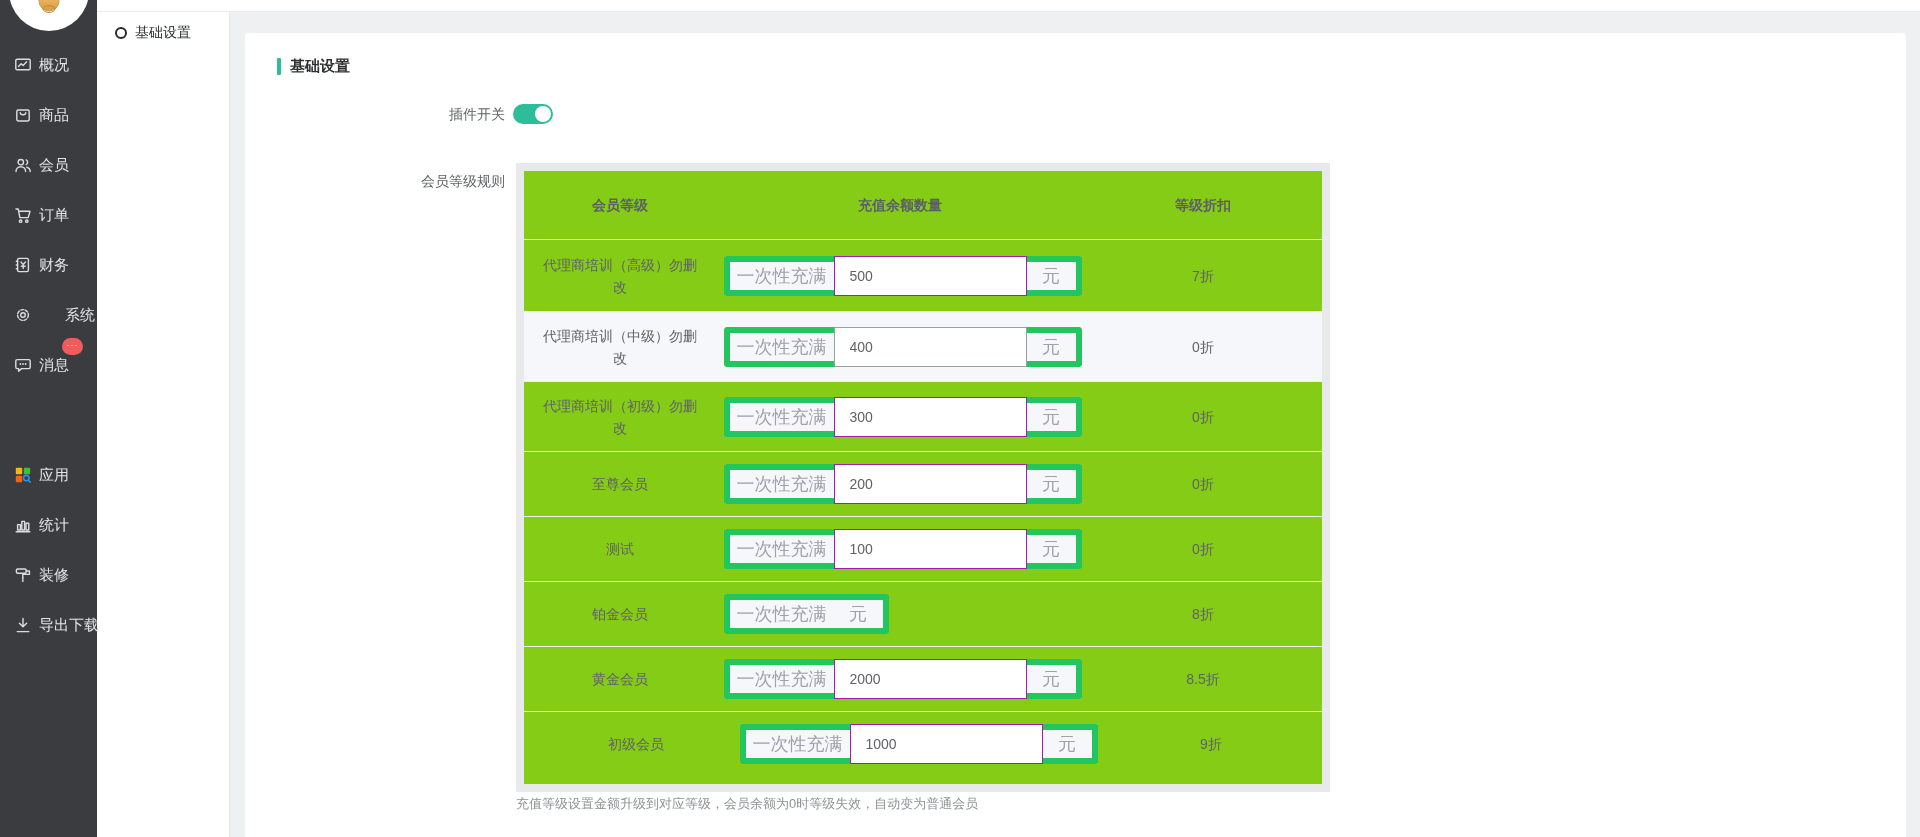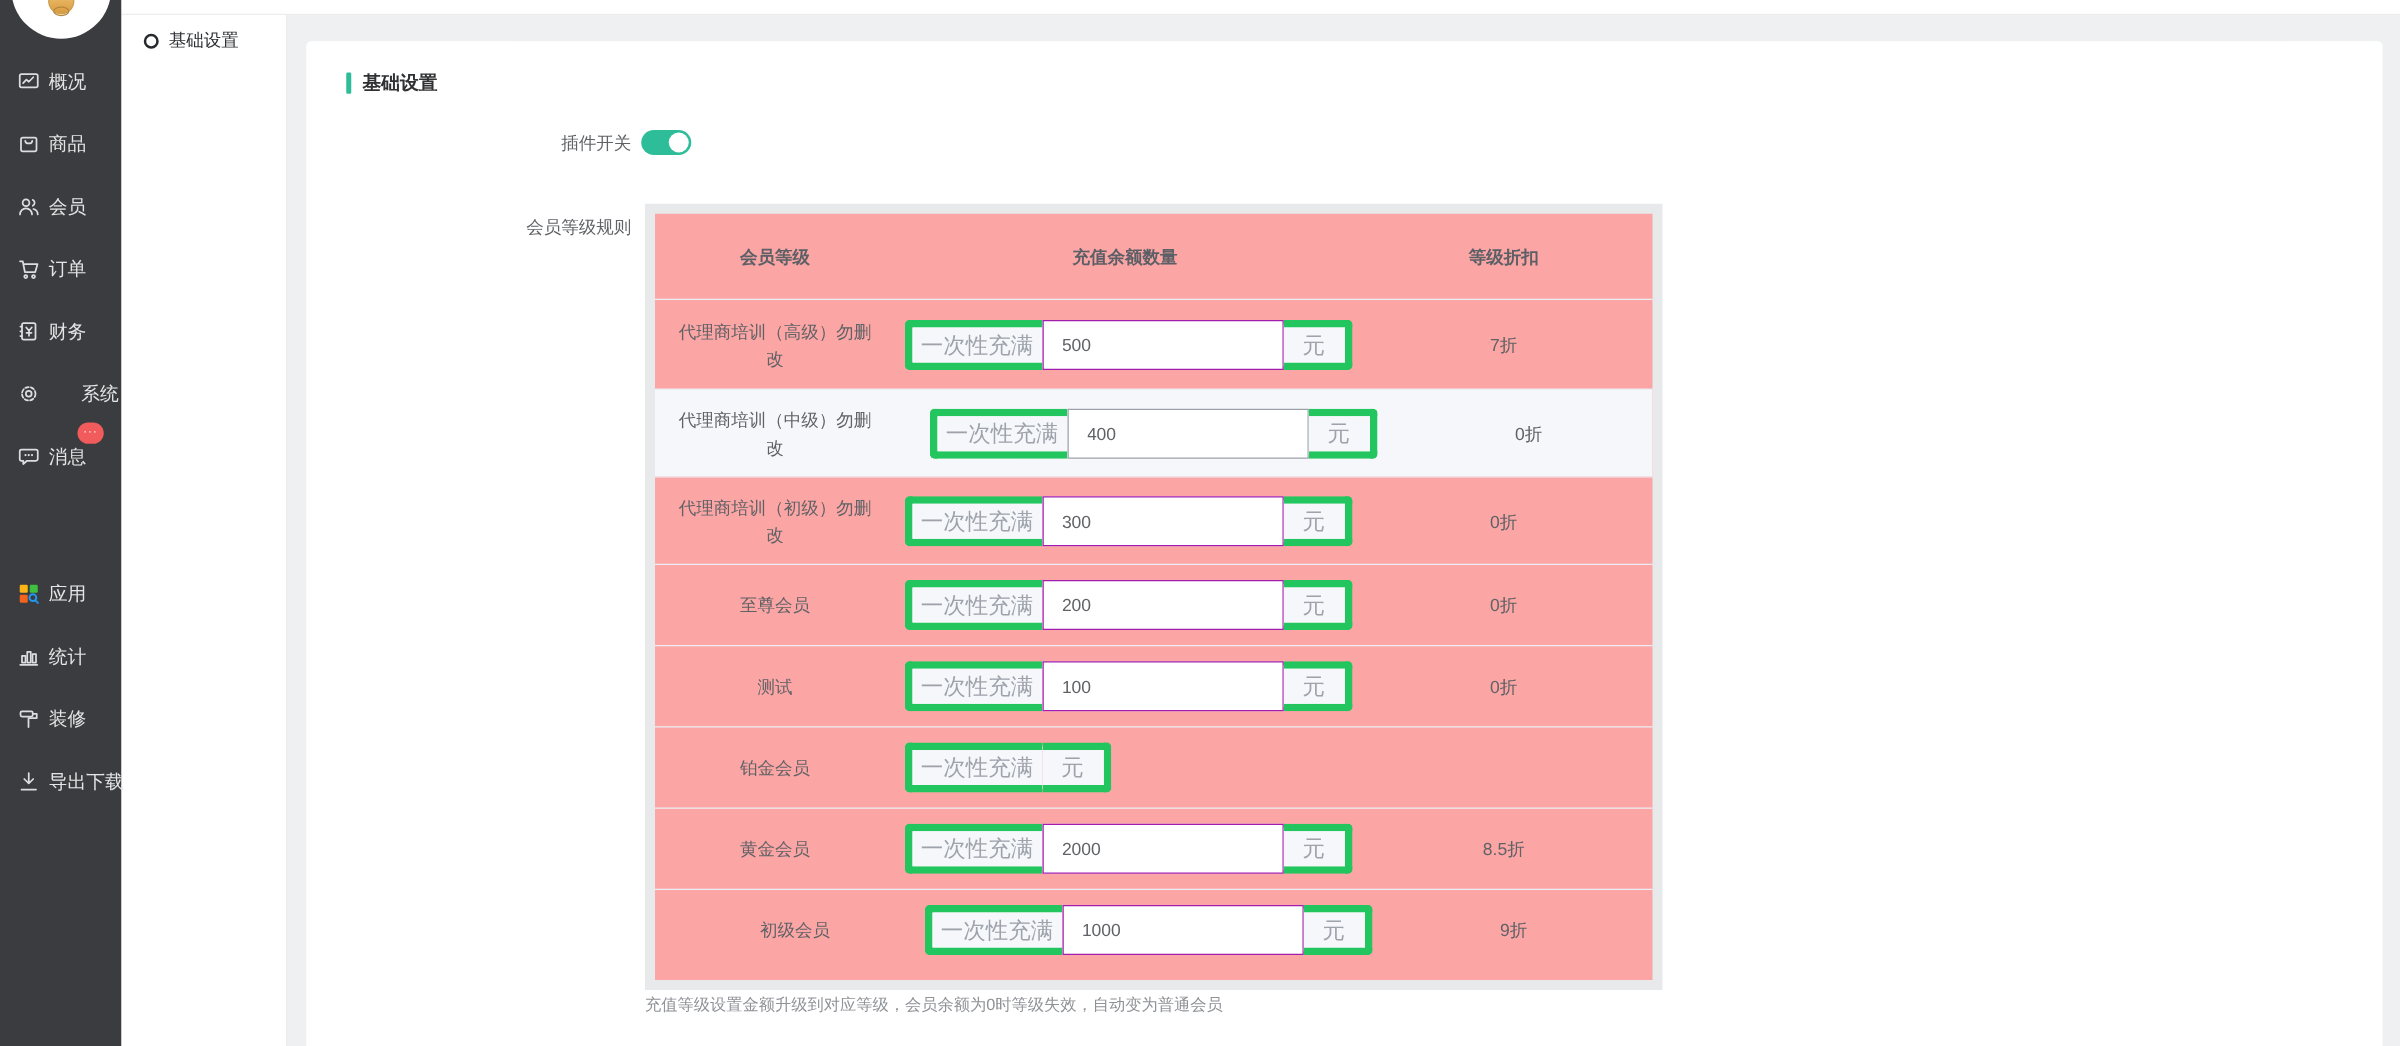--- a/index.html
+++ b/index.html
@@ -32,27 +32,27 @@
   .section-title .txt { font-size:15px; font-weight:bold; color:#303133; }
 
   .form-label { position:absolute; left:0; width:260px; text-align:right; font-size:14px; color:#606266; line-height:20px; }
   .lbl-switch { top:71px; }
   .lbl-table { top:138px; }
 
   .toggle { position:absolute; left:268px; top:71px; width:40px; height:20px; border-radius:10px; background:#2ebd99; cursor:pointer; }
   .toggle .knob { position:absolute; top:2px; left:22px; width:16px; height:16px; border-radius:50%; background:#fff; }
 
   .table-wrapper { position:absolute; left:271px; top:130px; width:814px; height:629px; background:#e7e9eb; padding:8px; }
-  .level-table { width:100%; height:613px; background:#fca5a5; }
+  .level-table { width:100%; height:613px; background:#84cc16; }
   .t-row, .t-head { display:grid; grid-template-columns:192px 368px 1fr; }
   .t-head { height:68px; }
   .t-head .cell { font-weight:bold; color:#5c6066; }
   .cell { display:flex; align-items:center; justify-content:center; font-size:14px; color:#606266; text-align:center; line-height:22px; }
   .t-row { border-top:1px solid #ebeef5; }
-  .t-row.hl { background:#f5f7fa;gap:20px; }
+  .t-row.hl { background:#f5f7fa; }
   .level-cell { padding:0 18px; }
 
   .input-group { display:flex; height:40px; width:358px; margin-left:5px; }
   .ig-prepend, .ig-append { background:#f5f7fa; border:6px solid #22c55e; color:#9da2ab; font-size:18px; display:flex; align-items:center; justify-content:center; }
   .ig-prepend { width:110px; border-radius:4px 0 0 4px; border-right:none; }
   .ig-append { width:55px; border-radius:0 4px 4px 0; border-left:none; }
   .amount-input { width:193px; height:40px; border:1px solid #a21caf; background:#fff; font-size:14px; color:#606266; padding:0 15px; outline:none; font-family:inherit; }
   .t-row.focus .amount-input { border-color:#9aa0a9; }
 
   .note { position:absolute; left:271px; top:762px; font-size:13px; color:#8f9296; }
@@ -284,20 +284,21 @@
   </div>
 
   <div class="t-row" style="height: 65px;">
     <div class="cell level-cell">铂金会员</div>
     <div class="cell">
       <div class="input-group">
         <span class="ig-prepend">一次性充满</span>
         <span class="ig-append">元</span>
       </div>
     </div>
+    <div class="cell">8折</div>
   </div>
 
   <div class="t-row" style="height: 65px;">
     <div class="cell level-cell">黄金会员</div>
     <div class="cell">
       <div class="input-group">
         <span class="ig-prepend">一次性充满</span>
         <input class="amount-input" type="text" value="2000" style="">
         <span class="ig-append">元</span>
       </div>

